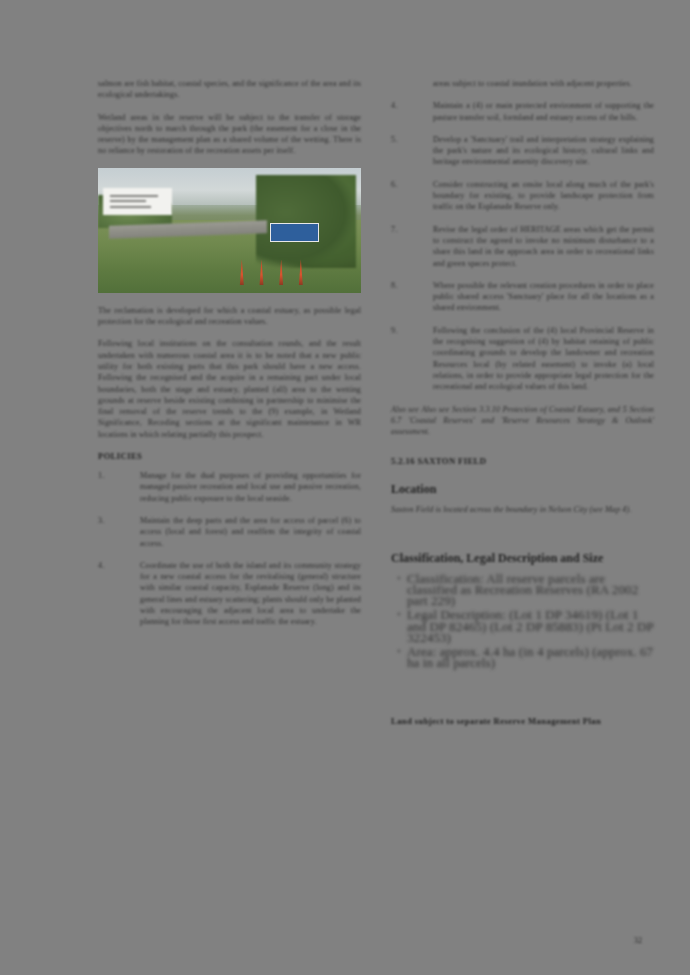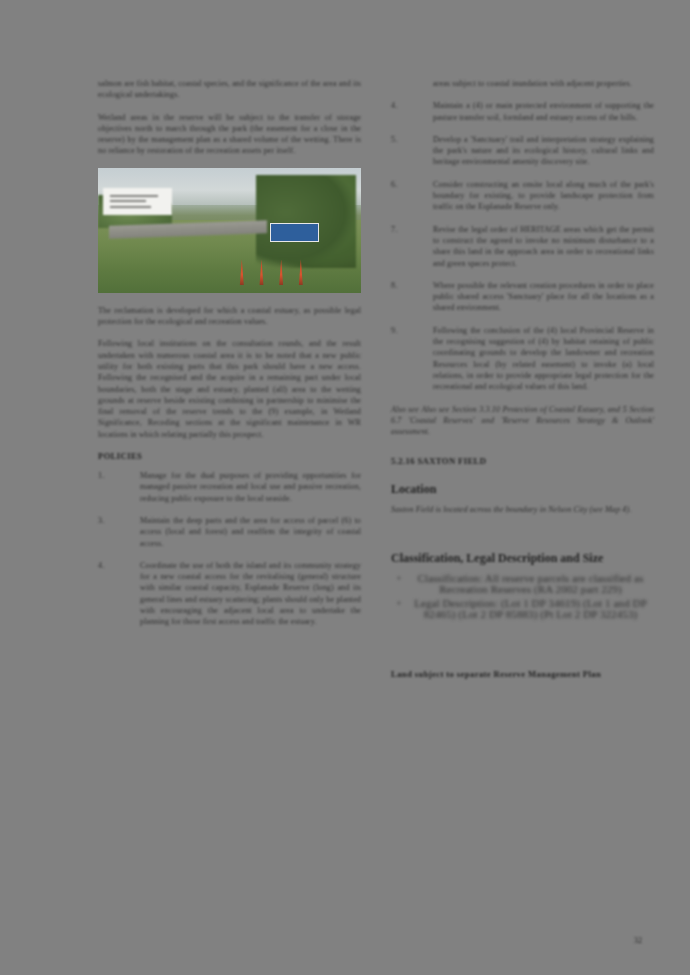--- a/index.html
+++ b/index.html
@@ -104,23 +104,23 @@
     flex: 0 0 16px;
     text-align: center;
     color: #2f2f2f;
     font-size: 8px;
     line-height: 11.2px;
     filter: blur(0.9px);
   }
   .bullets > li > .btxt {
     flex: 1 1 auto;
     color: #2f2f2f;
-    font-size: 11px;
+    font-size: 13px;
     line-height: 11.2px;
-    text-align: center;
+    text-align: left;
     filter: blur(0.9px);
   }
   
   .photo {
     position: relative;
     width: 263px;
     height: 125px;
     margin: 0 0 12px 0;
     overflow: hidden;
     background: linear-gradient(to bottom,
@@ -302,20 +302,24 @@
 
       <ul class="bullets">
         <li>
           <span class="dot">•</span>
           <span class="btxt">Classification: All reserve parcels are classified as Recreation Reserves (RA 2002 part 229)</span>
         </li>
         <li>
           <span class="dot">•</span>
           <span class="btxt">Legal Description: (Lot 1 DP 34619) (Lot 1 and DP 82465) (Lot 2 DP 85883) (Pt Lot 2 DP 322453)</span>
         </li>
+        <li>
+          <span class="dot">•</span>
+          <span class="btxt">Area: approx. 4.4 ha (in 4 parcels) (approx. 67 ha in all parcels)</span>
+        </li>
       </ul>
 
       <div class="spacer14"></div>
 
       <div class="heading legalnote">Land subject to separate Reserve Management Plan</div>
 
     </div>
   </div>
 
   <div class="pagenum">32</div>

